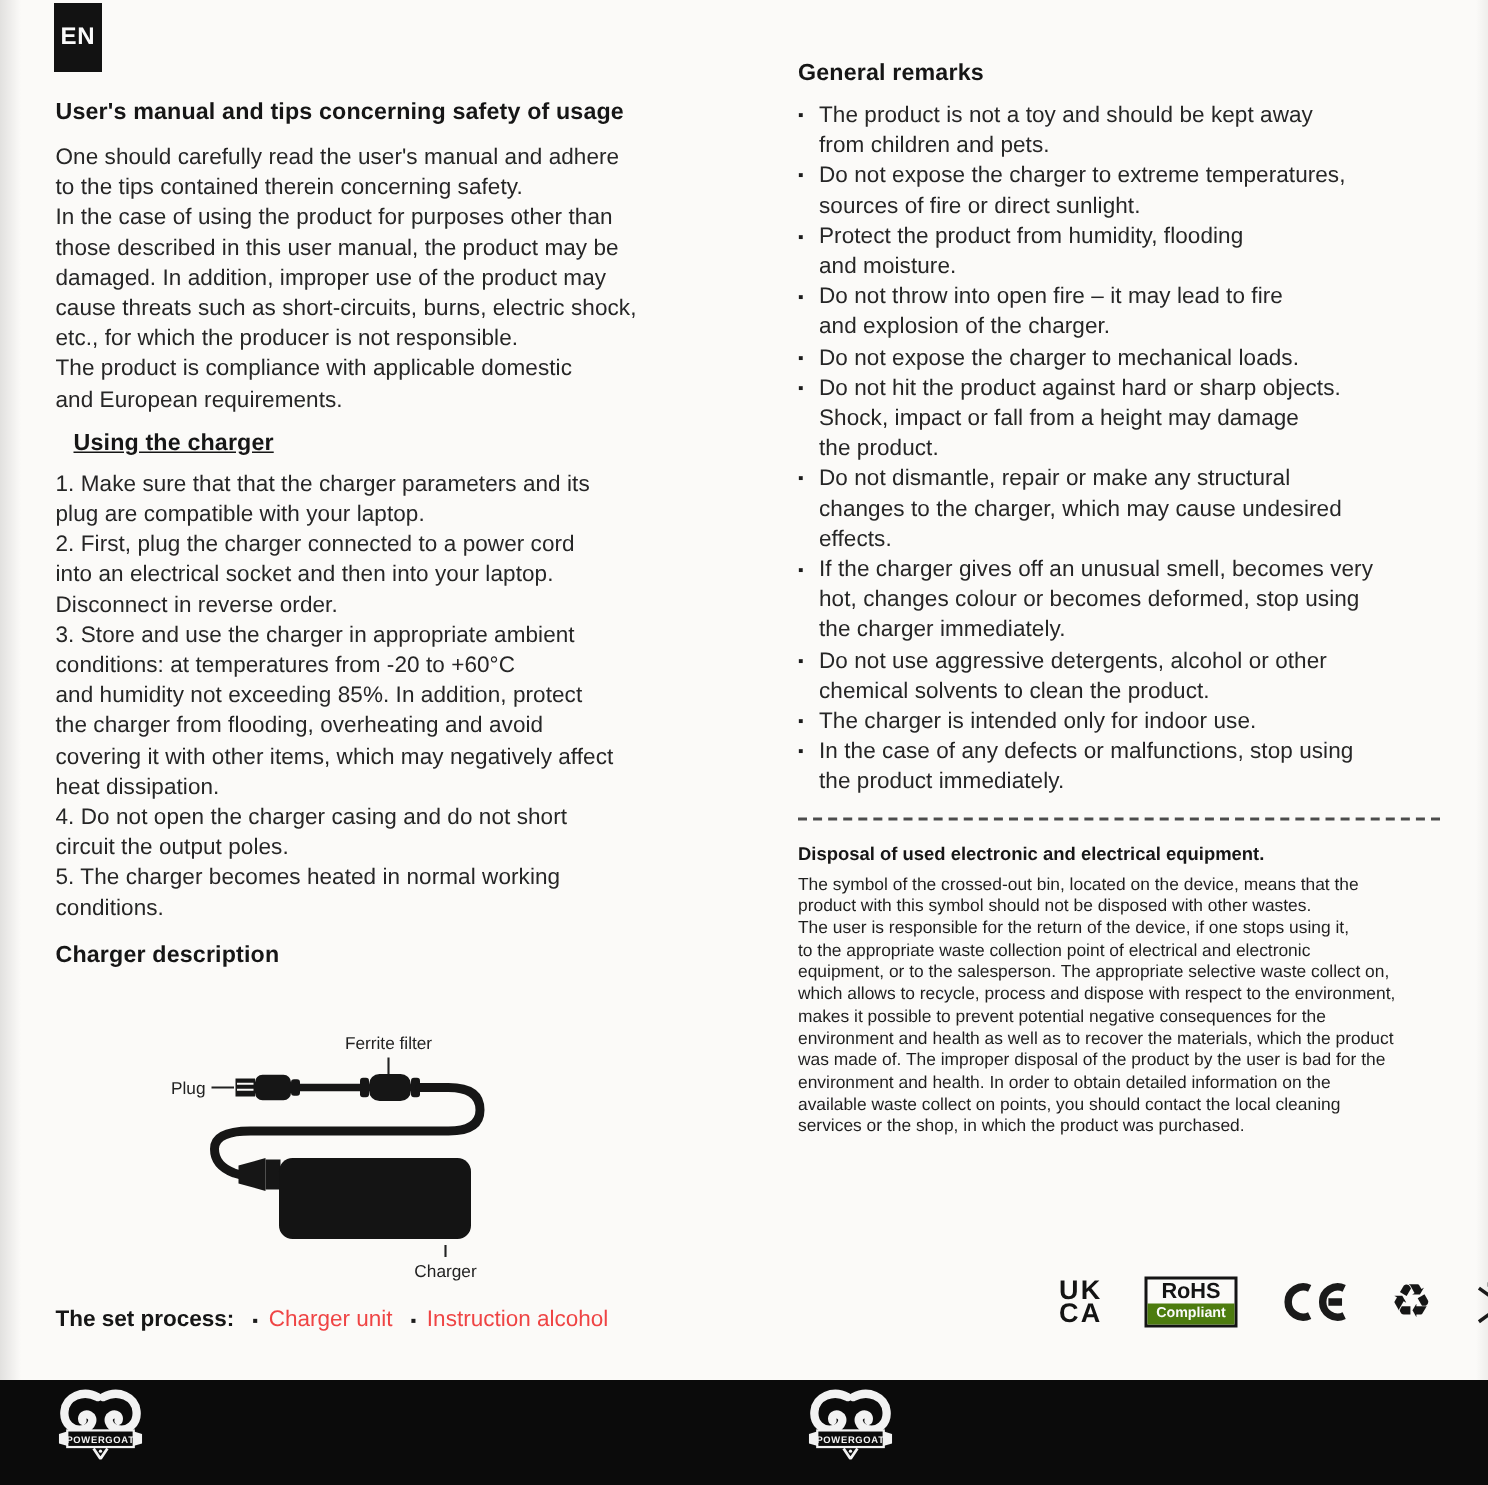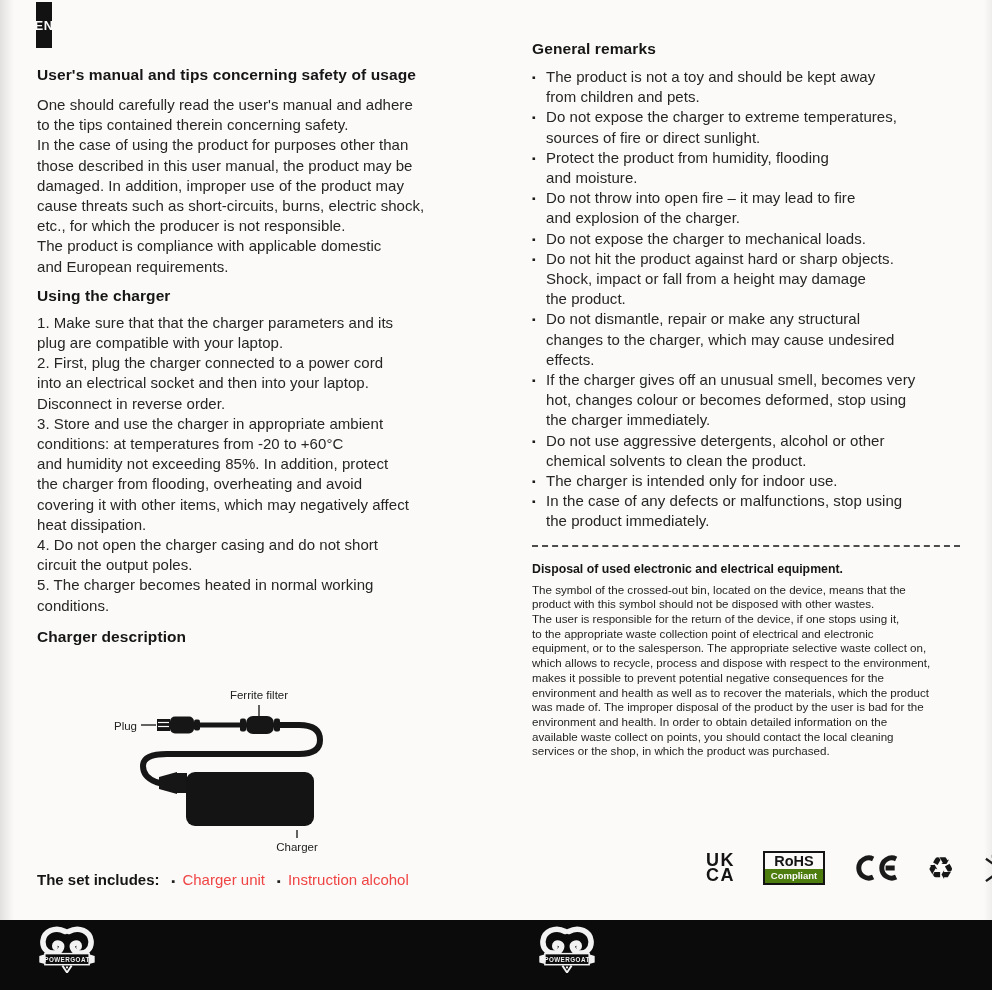--- a/index.html
+++ b/index.html
@@ -9,37 +9,37 @@
     background:#fbfaf8; position:relative; overflow:hidden;
     color:#262626;
   }
   
   .edge-left{ position:absolute; left:0; top:0; bottom:0; width:14px;
     background:linear-gradient(90deg, rgba(0,0,0,0.10), rgba(0,0,0,0)); z-index:1;}
   .edge-right{ position:absolute; right:0; top:0; bottom:0; width:8px;
     background:linear-gradient(270deg, rgba(0,0,0,0.05), rgba(0,0,0,0)); z-index:1;}
 
   .en-badge{
-    position:absolute; left:36px; top:2px; width:16px; height:46px;
-    background:#121212; color:#fafafa; font-weight:700; font-size:13px;
+    position:absolute; left:36px; top:2px; width:32px; height:46px;
+    background:#121212; color:#fafafa; font-weight:700; font-size:16px;
     display:flex; align-items:center; justify-content:center; letter-spacing:0.5px;
     z-index:2;
   }
 
   .col{ position:absolute; z-index:2; }
   .col-left{ left:37px; top:66px; width:452px; }
   .col-right{ left:532px; top:40px; width:462px; }
 
   h1,h2{ font-size:15.5px; font-weight:700; color:#161616; letter-spacing:0.1px; }
   .body-text{
     font-size:15px; line-height:20.2px; color:#262626;
     white-space:pre; letter-spacing:0.05px;
   }
   .col-left h1{ margin:0 0 11px 0; }
-  .sec-using{ margin:10px 0 8px 0; }
+  .sec-using{ margin:10px 0 8px 12px;text-decoration:underline; }
   .sec-desc{ margin:12px 0 16px 0; }
 
   .diagram{ display:block; margin-top:5px; }
 
   .set-line{ margin-top:17px; font-size:15px; display:flex; align-items:baseline; }
   .set-line .lbl{ font-weight:700; color:#161616; }
   .set-line .mk{ font-size:11px; margin:0 7px 0 12px; color:#1c1c1c; }
   .set-line .itm{ color:#ef4444; }
 
   .sec-general{ margin:0 0 9px 0; }
@@ -151,21 +151,21 @@
       <rect x="140" y="111" width="10" height="20" fill="#161616"></rect>
     </g>
 
     <rect x="149" y="110" width="128" height="54" rx="9" fill="#141414"></rect>
 
     <line x1="260" y1="168" x2="260" y2="176" stroke="#222" stroke-width="1.4"></line>
     <text x="260" y="189" font-size="11.5" fill="#222" text-anchor="middle">Charger</text>
   </svg>
 
   <p class="set-line">
-    <span class="lbl">The set includes:</span>
+    <span class="lbl">The set process:</span>
     <span class="mk">▪</span>
     <span class="itm">Charger unit</span>
     <span class="mk">▪</span>
     <span class="itm">Instruction alcohol</span>
   </p>
 </div>
 
 <div class="col col-right">
   <h2 class="sec-general">General remarks</h2>
   <ul class="remarks">

